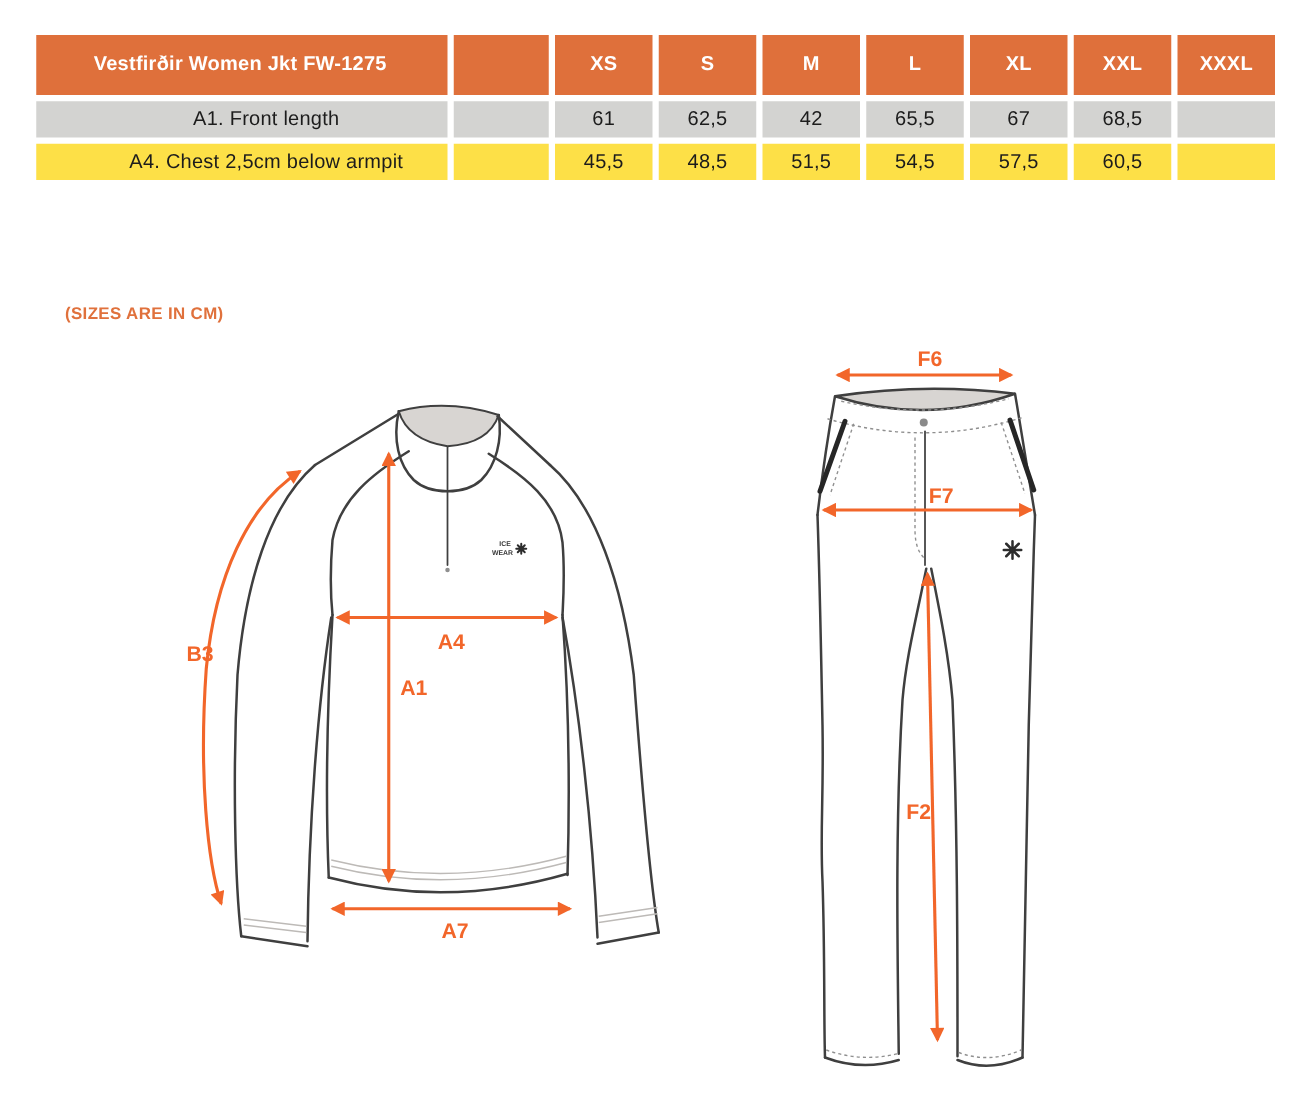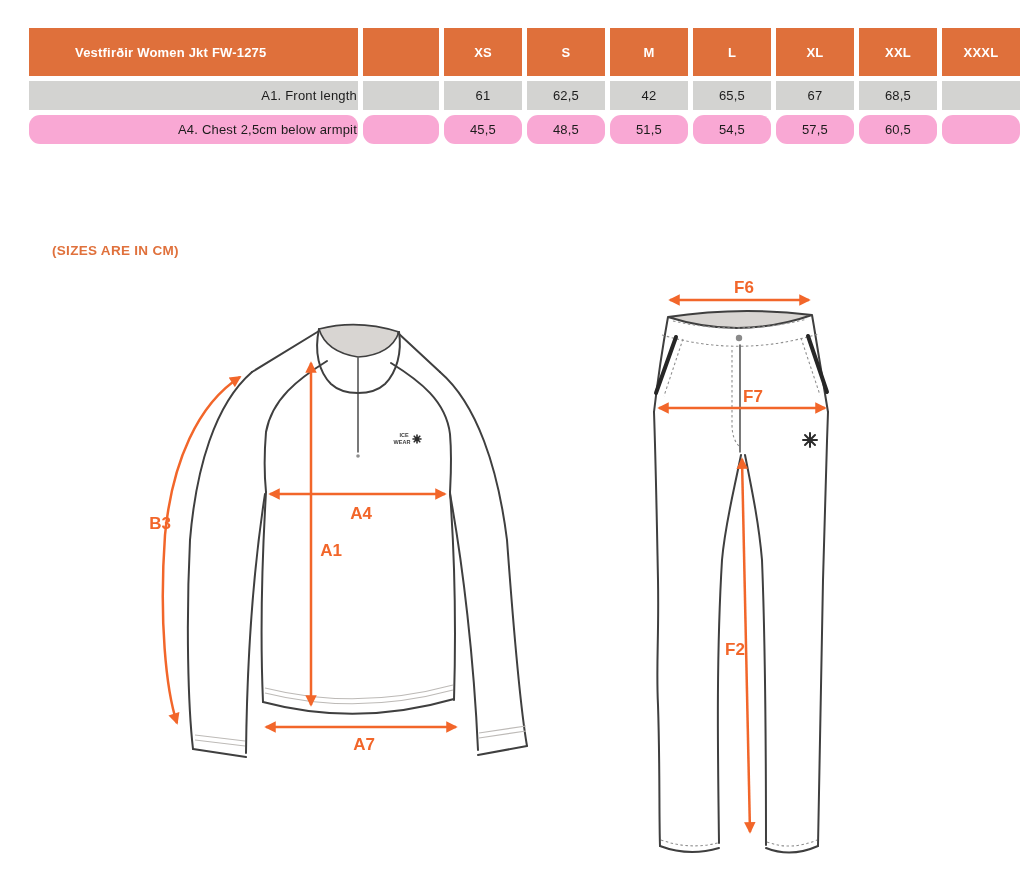--- a/index.html
+++ b/index.html
@@ -8,31 +8,31 @@
     font-family:"Liberation Sans","DejaVu Sans",sans-serif;color:#1c1c1c;
   }
   
   table.size-chart{
     position:absolute;left:24px;top:23px;
     border-collapse:separate;border-spacing:5px;
     table-layout:fixed;
   }
   table.size-chart td,table.size-chart th{
     margin:0;box-sizing:border-box;vertical-align:middle;
-    font-size:13px;letter-spacing:.2px;white-space:nowrap;overflow:hidden;
+    font-size:16px;letter-spacing:.2px;white-space:nowrap;overflow:hidden;
   }
   .hdr{background:#DF703B;color:#ffffff;height:48px;}
   th.hdr-title{width:329px;text-align:left;padding-left:46px;font-weight:bold;font-size:15px;}
   td.spacer-col,th.spacer-col{width:76px;}
   th.hdr-size{width:78px;text-align:center;font-weight:bold;font-size:14px;}
   tr.r td{height:29px;}
-  tr.r td.lbl{text-align:right;padding-left:40px;}
+  tr.r td.lbl{text-align:center;padding-left:40px;}
   tr.r td.val{text-align:center;margin-top:48px;}
   tr.r-dark td{background:#D3D3D1;}
-  tr.r-light td{background:#f9a8d4;border-radius:11px;}
+  tr.r-light td{background:#fde047;}
   .cm-note{
     position:absolute;left:52px;top:243px;
     color:#E0713C;font-size:13.5px;font-weight:bold;letter-spacing:.3px;
   }
   
   svg.diagram{position:absolute;left:0;top:0;width:1034px;height:890px;}
   svg text{font-family:"Liberation Sans","DejaVu Sans",sans-serif;}
   .outline{fill:none;stroke:#3f3f3f;stroke-width:2;stroke-linecap:round;stroke-linejoin:round;}
   .thin{fill:none;stroke:#3f3f3f;stroke-width:1.4;stroke-linecap:round;}
   .stitch{fill:none;stroke:#bdbab7;stroke-width:1.1;}

